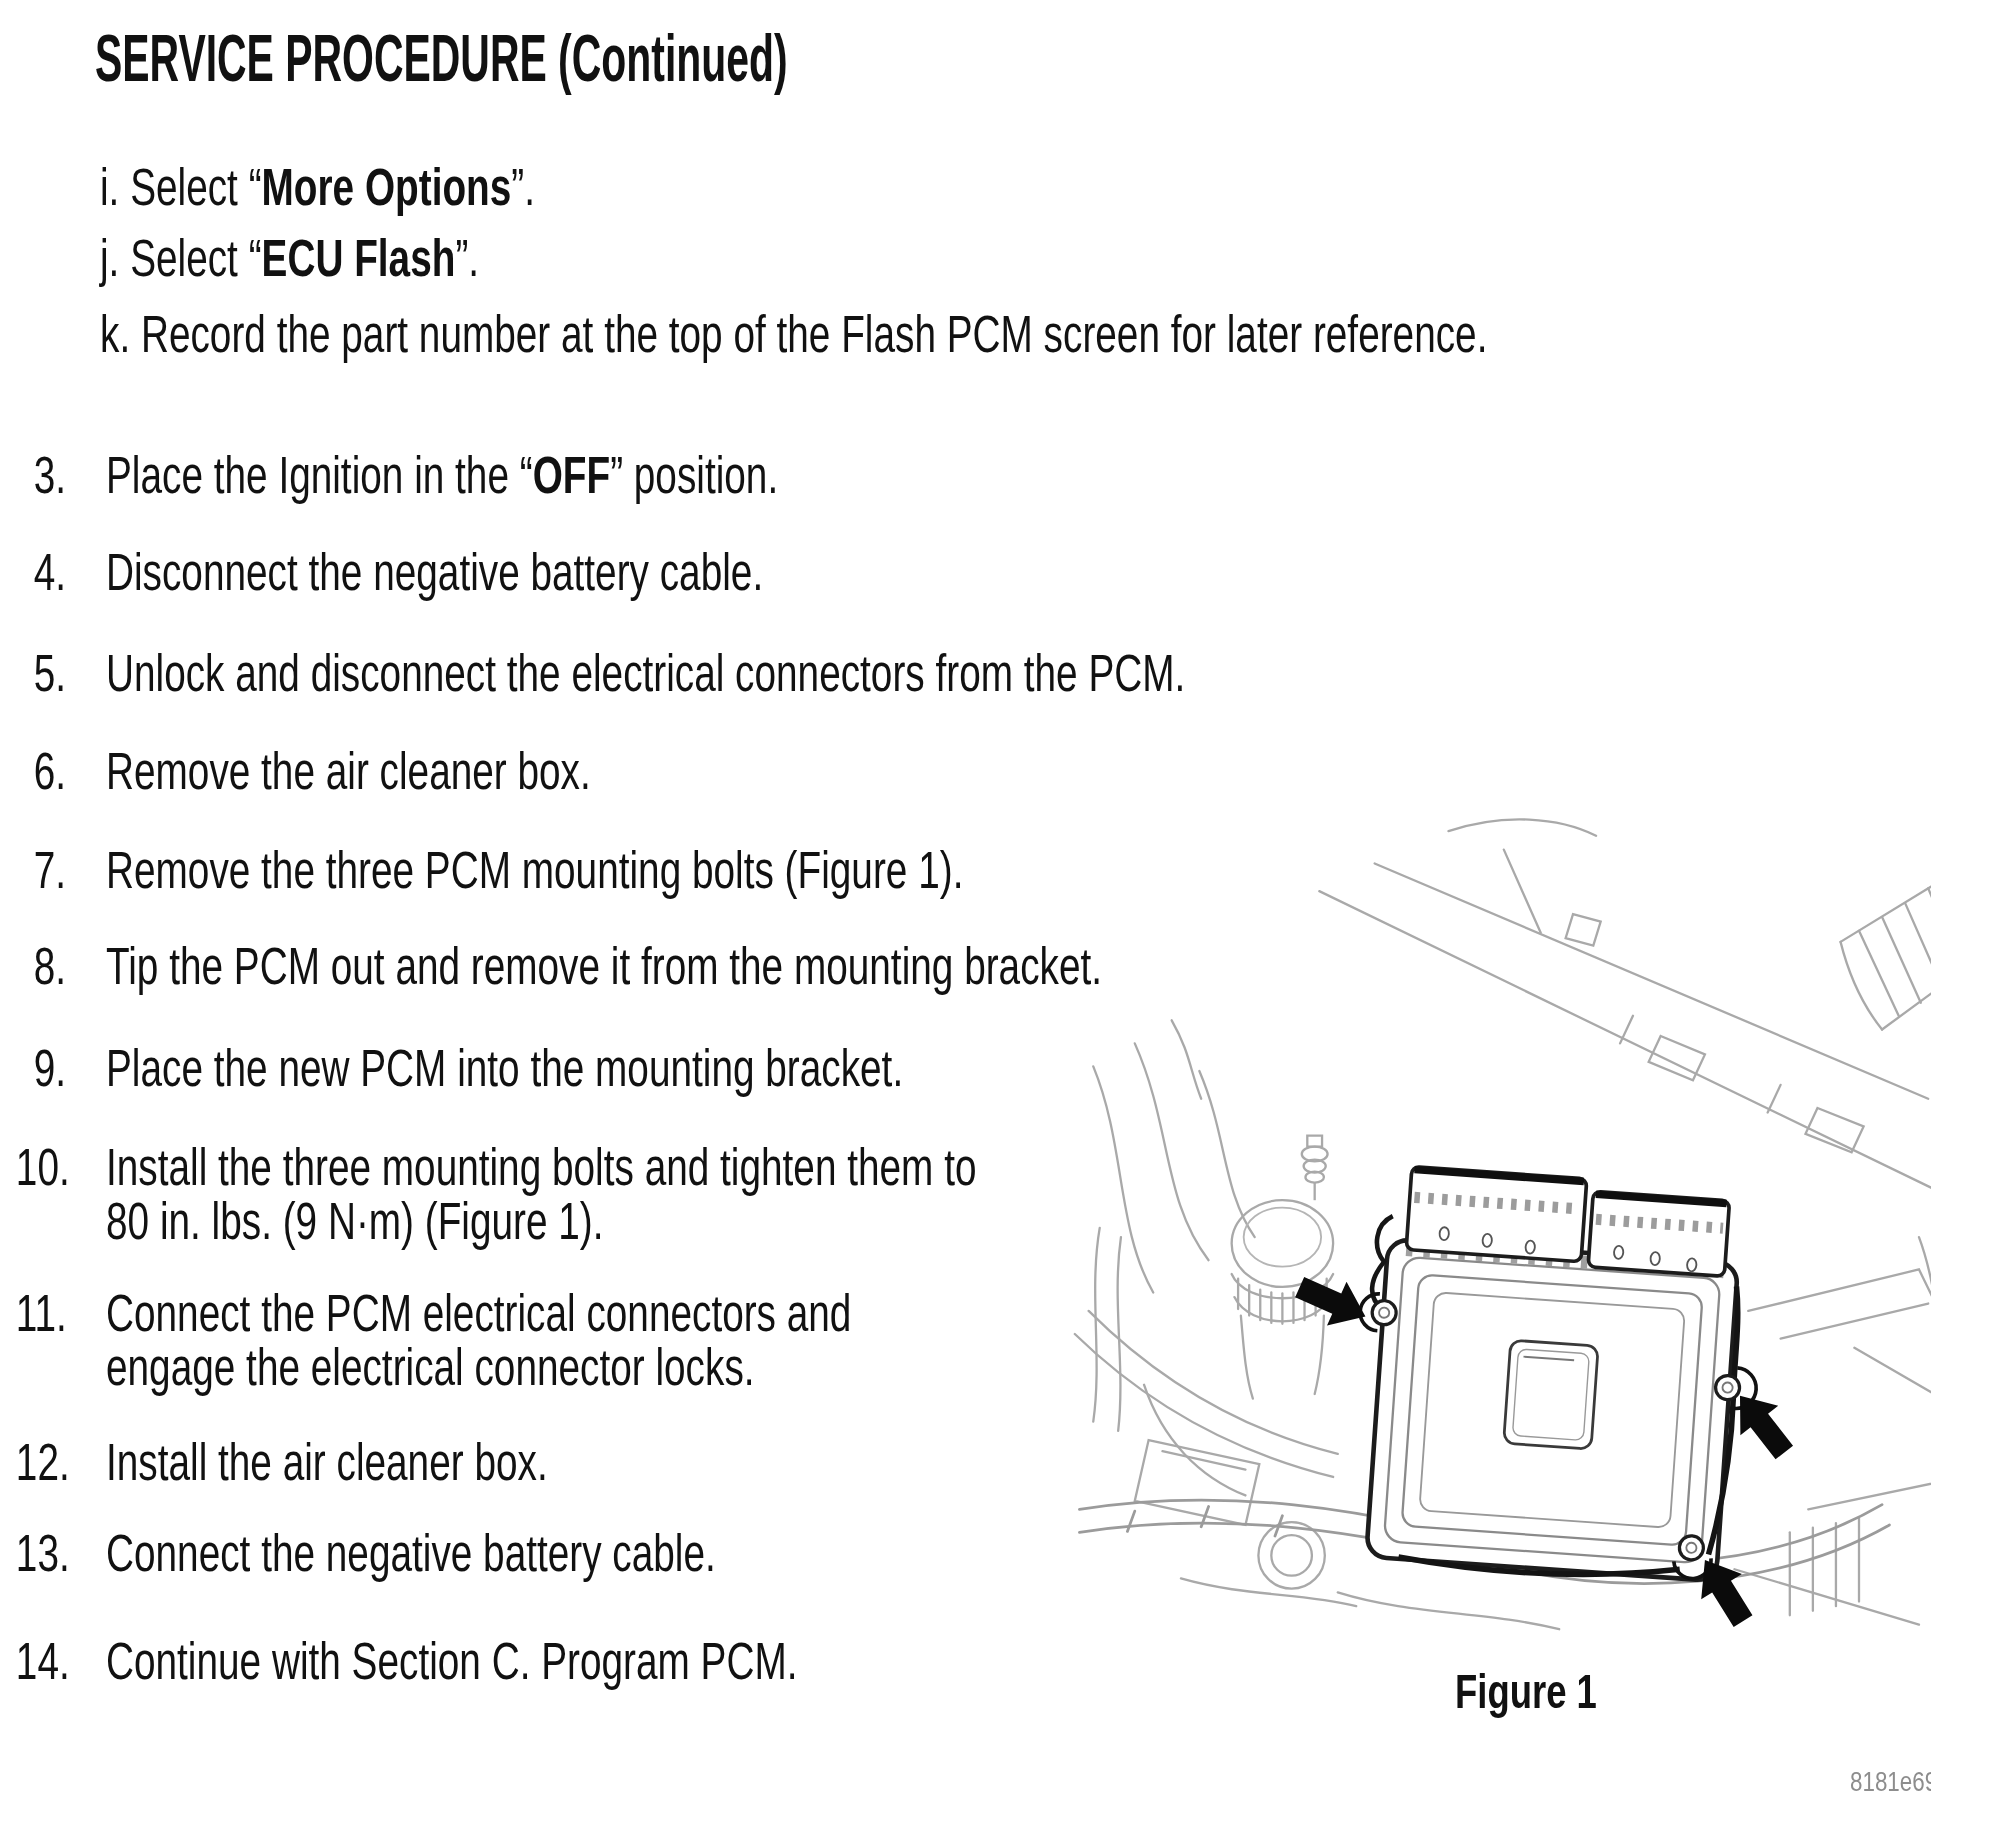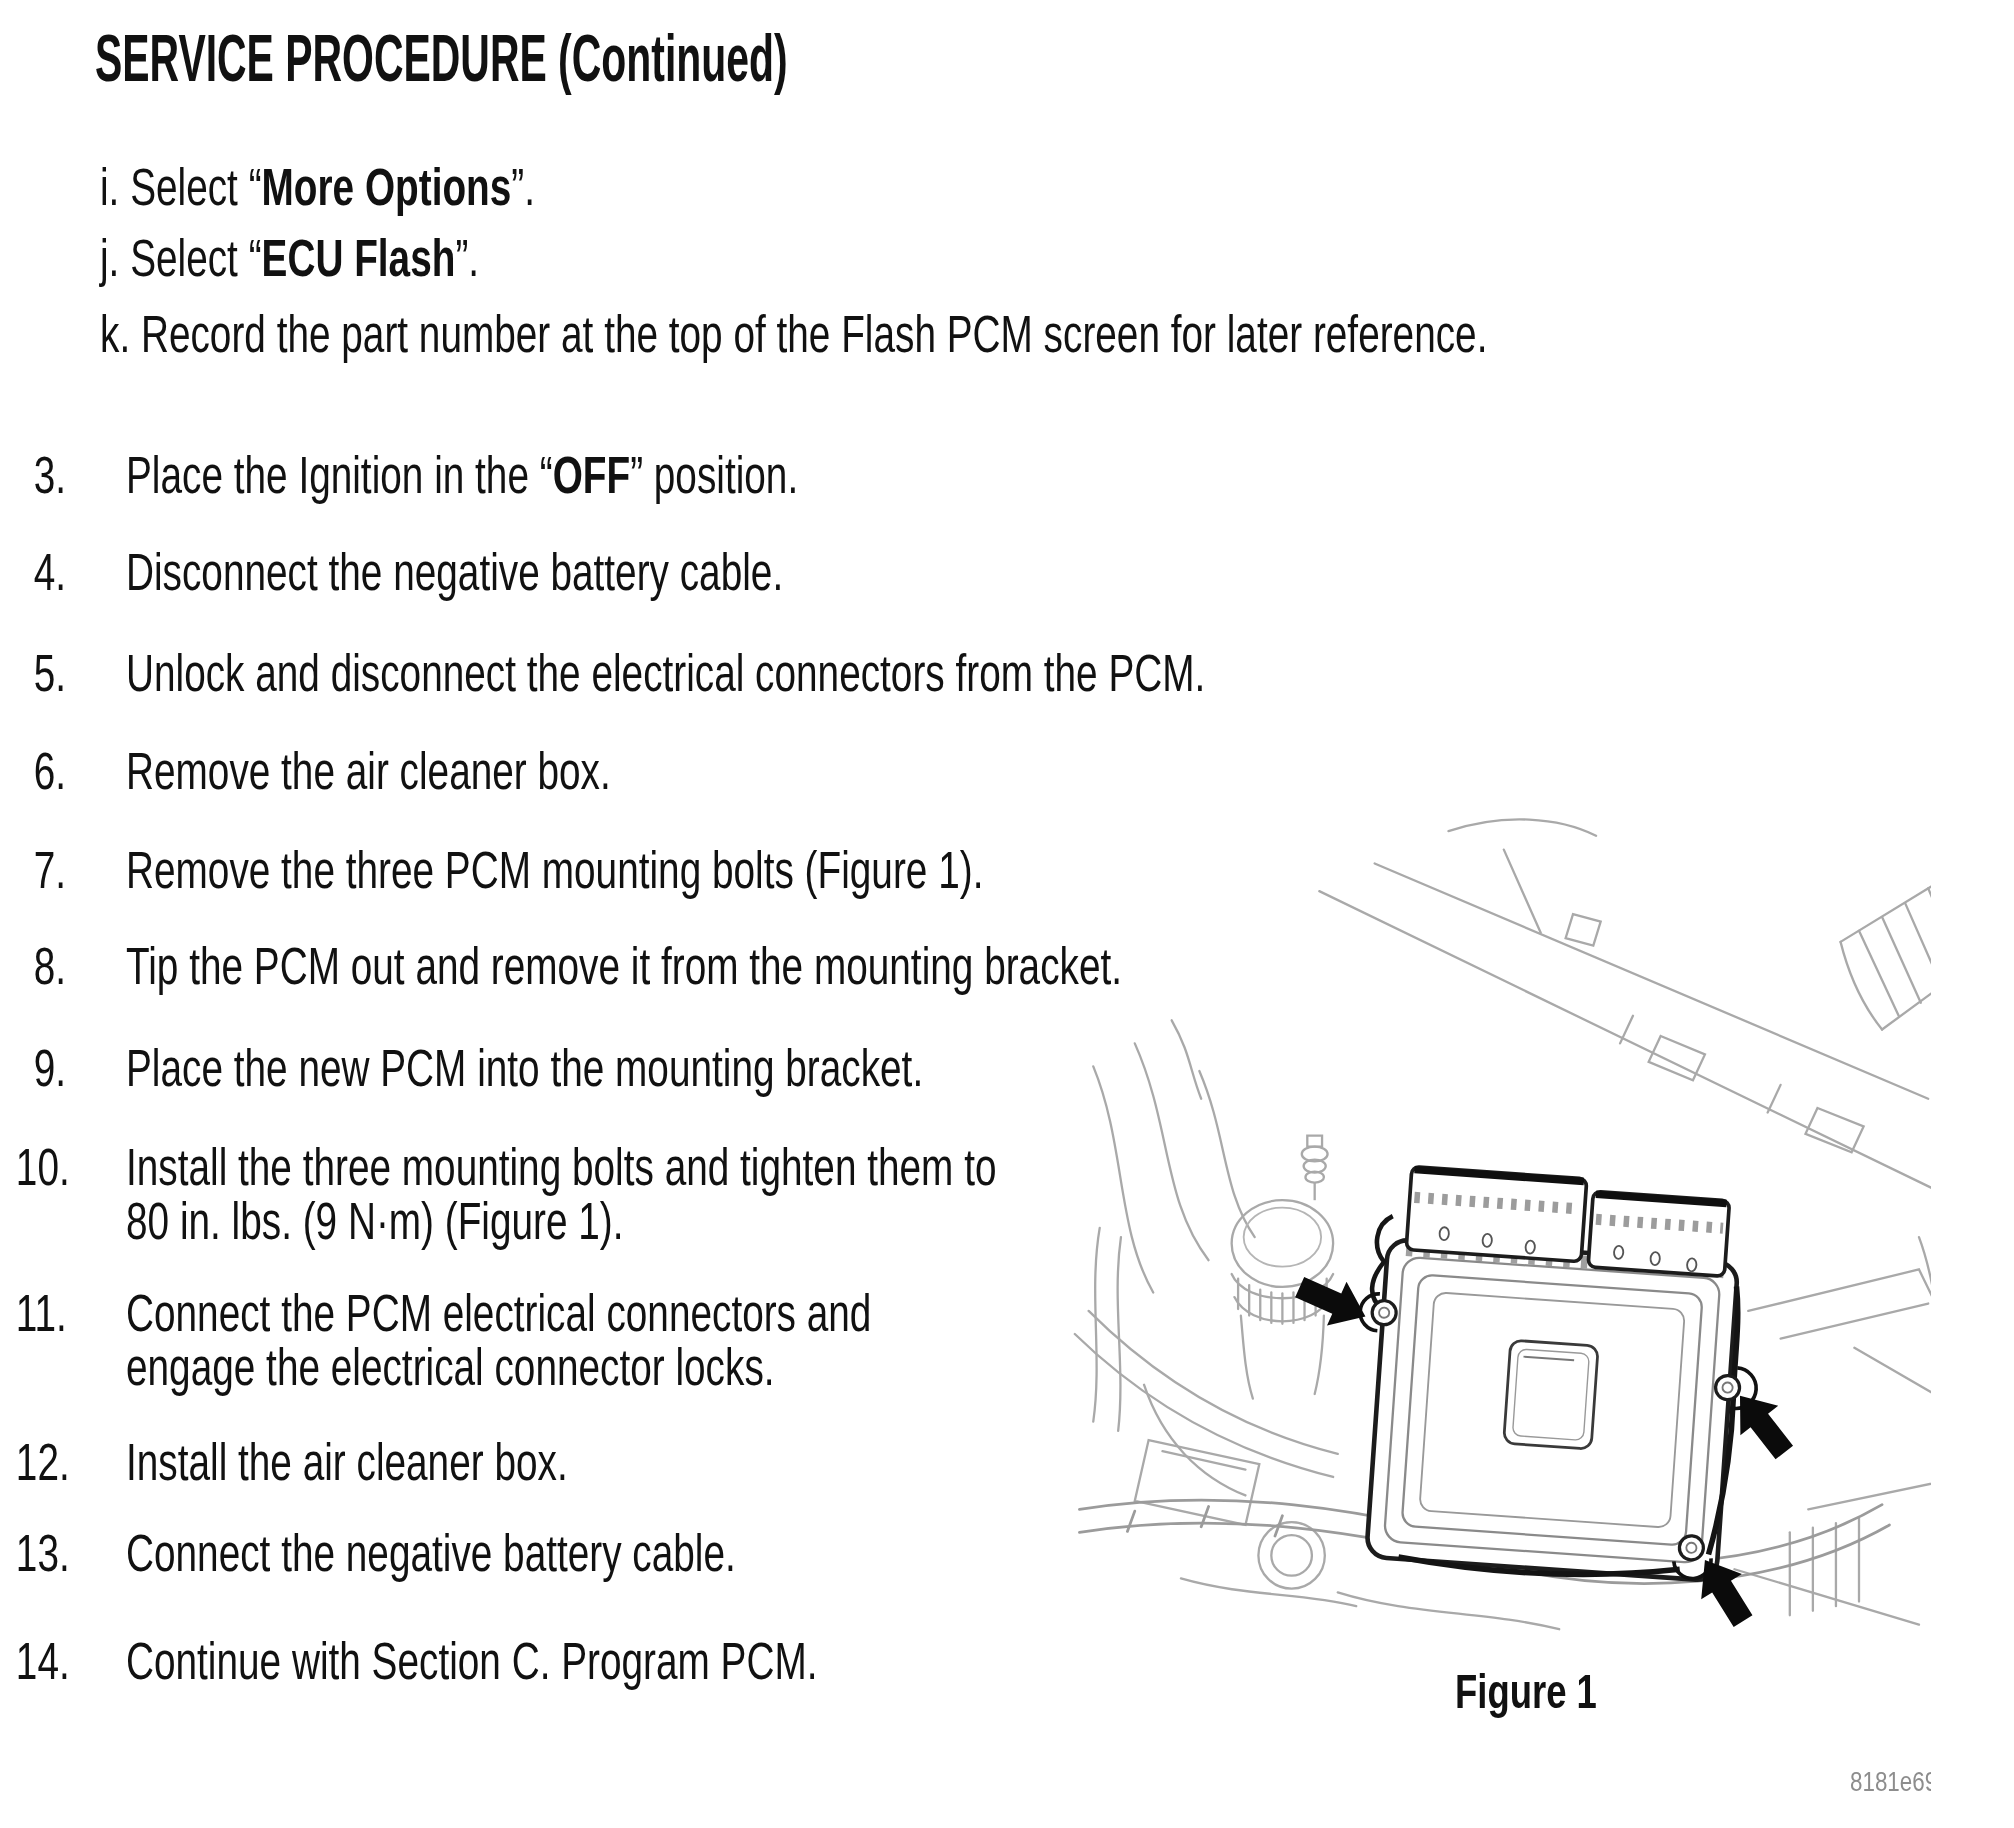--- a/index.html
+++ b/index.html
@@ -5,21 +5,21 @@
   html,body{margin:0;padding:0;background:#ffffff;}
   .page{position:relative;width:1931px;height:1828px;background:#fff;overflow:hidden;
         font-family:Liberation Sans, sans-serif;color:#111;}
   .title{position:absolute;left:95px;top:20px;margin:0;font-size:66px;font-weight:bold;
          letter-spacing:0px;white-space:nowrap;transform:scaleX(0.62);transform-origin:0 0;}
   .substep{position:absolute;left:100px;font-size:51px;line-height:54px;white-space:nowrap;
            transform:scaleX(0.76);transform-origin:0 0;}
   .step{position:absolute;left:0;width:1108px;}
   .step .num{position:absolute;left:0;top:0;width:66px;text-align:right;font-size:51px;line-height:54px;
              transform:scaleX(0.76);transform-origin:100% 0;white-space:nowrap;}
-  .step .body{position:absolute;left:106px;top:0;margin-left:20px;}
+  .step .body{position:absolute;left:106px;top:0;}
   .line{font-size:51px;line-height:54px;white-space:nowrap;transform:scaleX(0.76);transform-origin:0 0;}
   b{font-weight:bold;}
   .figcap{position:absolute;left:1455px;top:1664px;font-size:48px;font-weight:bold;white-space:nowrap;
           transform:scaleX(0.76);transform-origin:0 0;}
   .doccode{position:absolute;left:1850px;top:1766px;font-size:28px;color:#8d8d8d;white-space:nowrap;
            transform:scaleX(0.8);transform-origin:0 0;}
   .figsvg{position:absolute;left:858px;top:794px;}
 </style>
 </head>
 <body>

